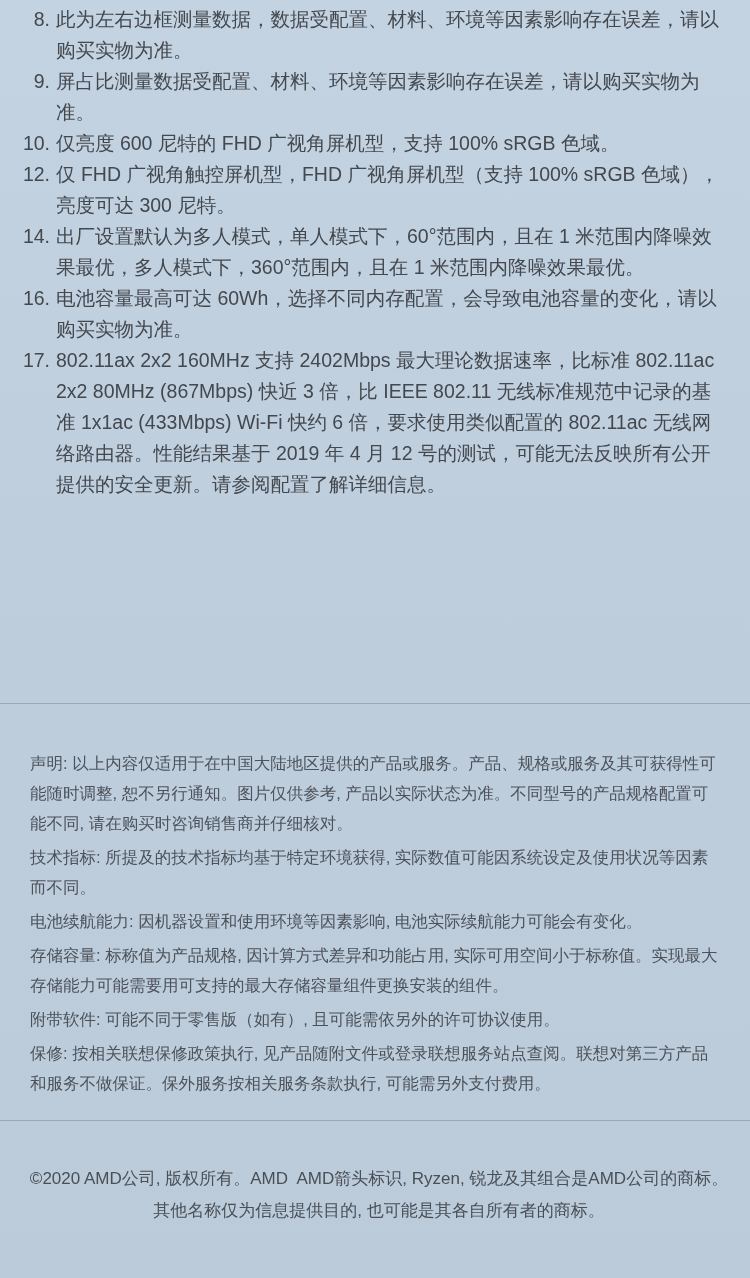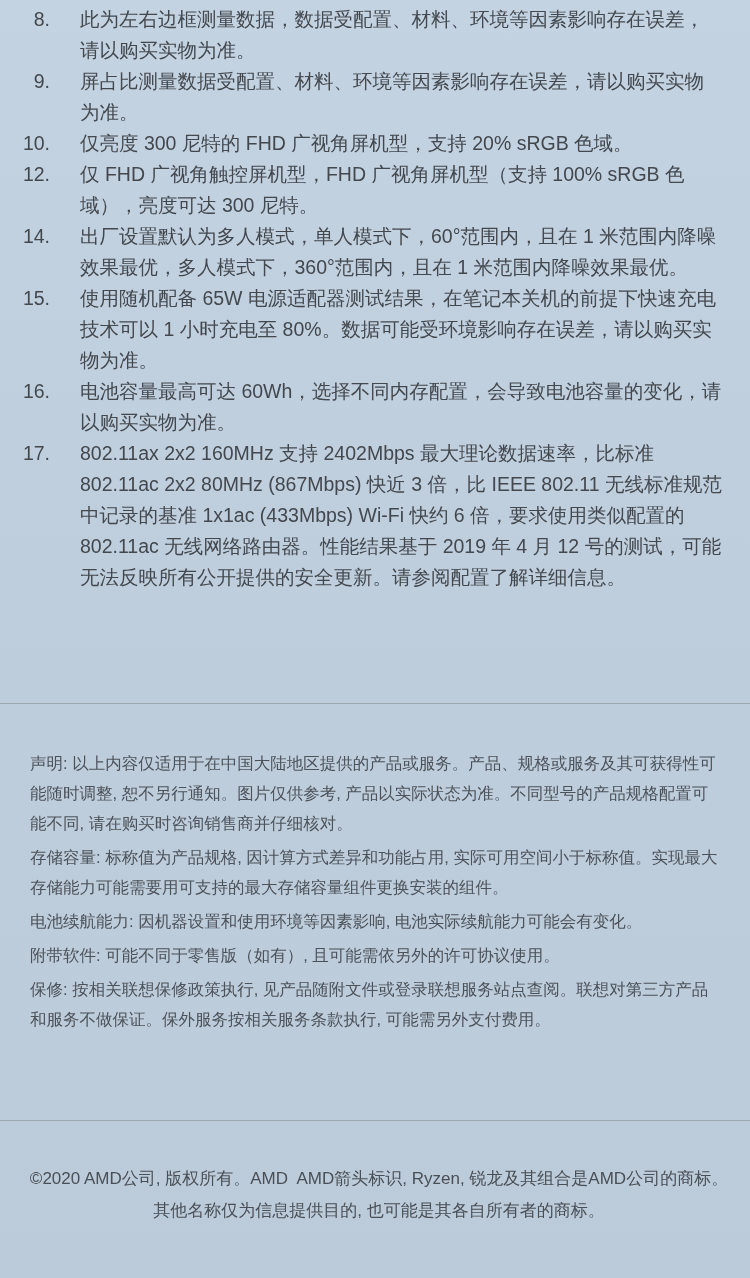--- a/index.html
+++ b/index.html
@@ -35,21 +35,20 @@
   .fn-num {
     flex: 0 0 30px;
     width: 30px;
     text-align: right;
     padding-right: 6px;
     white-space: nowrap;
   }
   .fn-text {
     flex: 1 1 auto;
     min-width: 0;
-    margin-left: 24px;
   }
   .fn-text .fn-line2 {
     display: block;
   }
   
   .section-disclaimers {
     height: 417px;
     padding: 44px 28px 0 30px;
     border-bottom: 1px solid #9da8b1;
     color: #4c525a;
@@ -76,59 +75,59 @@
   <div class="fn-item">
     <span class="fn-num">8.</span>
     <span class="fn-text">此为左右边框测量数据，数据受配置、材料、环境等因素影响存在误差，请以购买实物为准。</span>
   </div>
   <div class="fn-item">
     <span class="fn-num">9.</span>
     <span class="fn-text">屏占比测量数据受配置、材料、环境等因素影响存在误差，请以购买实物为准。</span>
   </div>
   <div class="fn-item">
     <span class="fn-num">10.</span>
-    <span class="fn-text">仅亮度 300 尼特的 FHD 广视角屏机型，支持 20% sRGB 色域。</span>
+    <span class="fn-text">仅亮度 600 尼特的 FHD 广视角屏机型，支持 100% sRGB 色域。</span>
   </div>
   <div class="fn-item">
     <span class="fn-num">12.</span>
     <span class="fn-text">仅 FHD 广视角触控屏机型，FHD 广视角屏机型（支持 100% sRGB 色域），亮度可达 300 尼特。</span>
   </div>
   <div class="fn-item">
     <span class="fn-num">14.</span>
     <span class="fn-text">出厂设置默认为多人模式，单人模式下，60°范围内，且在 1 米范围内降噪效果最优，多人模式下，360°范围内，且在 1 米范围内降噪效果最优。</span>
-  </div>
-  <div class="fn-item">
-    <span class="fn-num">15.</span>
-    <span class="fn-text">使用随机配备 65W 电源适配器测试结果，在笔记本关机的前提下快速充电技术可以 1 小时充电至 80%。数据可能受环境影响存在误差，请以购买实物为准。</span>
   </div>
   <div class="fn-item">
     <span class="fn-num">16.</span>
     <span class="fn-text">电池容量最高可达 60Wh，选择不同内存配置，会导致电池容量的变化，请以购买实物为准。</span>
   </div>
   <div class="fn-item">
     <span class="fn-num">17.</span>
     <span class="fn-text">
       <span class="fn-line2">802.11ax 2x2 160MHz 支持 2402Mbps 最大理论数据速率，比标准 802.11ac 2x2 80MHz (867Mbps) 快近 3 倍，比 IEEE 802.11 无线标准规范中记录的基准 1x1ac (433Mbps) Wi-Fi 快约 6 倍，要求使用类似配置的 802.11ac 无线网络路由器。性能结果基于 2019 年 4 月 12 号的测试，可能无法反映所有公开提供的安全更新。请参阅配置了解详细信息。</span>
     </span>
   </div>
 
 </div>
 
 <div class="section section-disclaimers">
   <p class="disclaimer-item">
     <span>声明:</span>
     <span>以上内容仅适用于在中国大陆地区提供的产品或服务。产品、规格或服务及其可获得性可能随时调整, 恕不另行通知。图片仅供参考, 产品以实际状态为准。不同型号的产品规格配置可能不同, 请在购买时咨询销售商并仔细核对。</span>
   </p>
   <p class="disclaimer-item">
-    <span>存储容量:</span>
-    <span>标称值为产品规格, 因计算方式差异和功能占用, 实际可用空间小于标称值。实现最大存储能力可能需要用可支持的最大存储容量组件更换安装的组件。</span>
+    <span>技术指标:</span>
+    <span>所提及的技术指标均基于特定环境获得, 实际数值可能因系统设定及使用状况等因素而不同。</span>
   </p>
   <p class="disclaimer-item">
     <span>电池续航能力:</span>
     <span>因机器设置和使用环境等因素影响, 电池实际续航能力可能会有变化。</span>
+  </p>
+  <p class="disclaimer-item">
+    <span>存储容量:</span>
+    <span>标称值为产品规格, 因计算方式差异和功能占用, 实际可用空间小于标称值。实现最大存储能力可能需要用可支持的最大存储容量组件更换安装的组件。</span>
   </p>
   <p class="disclaimer-item">
     <span>附带软件:</span>
     <span>可能不同于零售版（如有）, 且可能需依另外的许可协议使用。</span>
   </p>
   <p class="disclaimer-item">
     <span>保修:</span>
     <span>按相关联想保修政策执行, 见产品随附文件或登录联想服务站点查阅。联想对第三方产品和服务不做保证。保外服务按相关服务条款执行, 可能需另外支付费用。</span>
   </p>
 </div>

